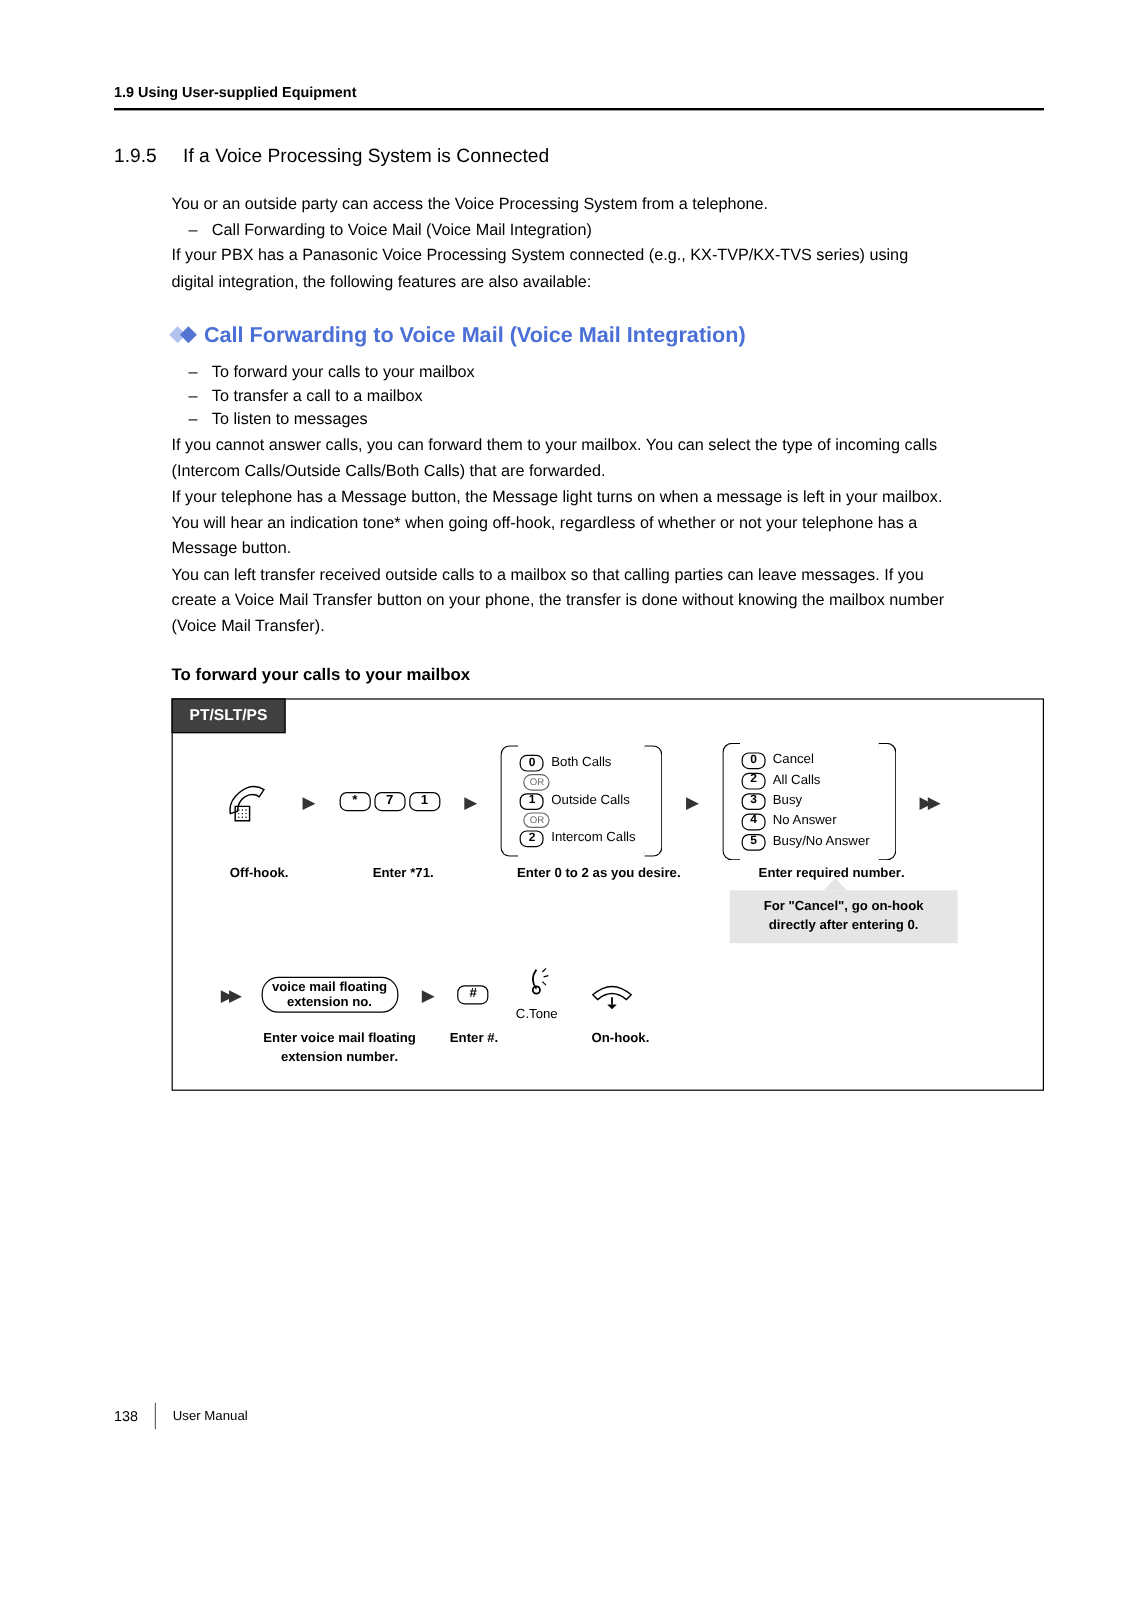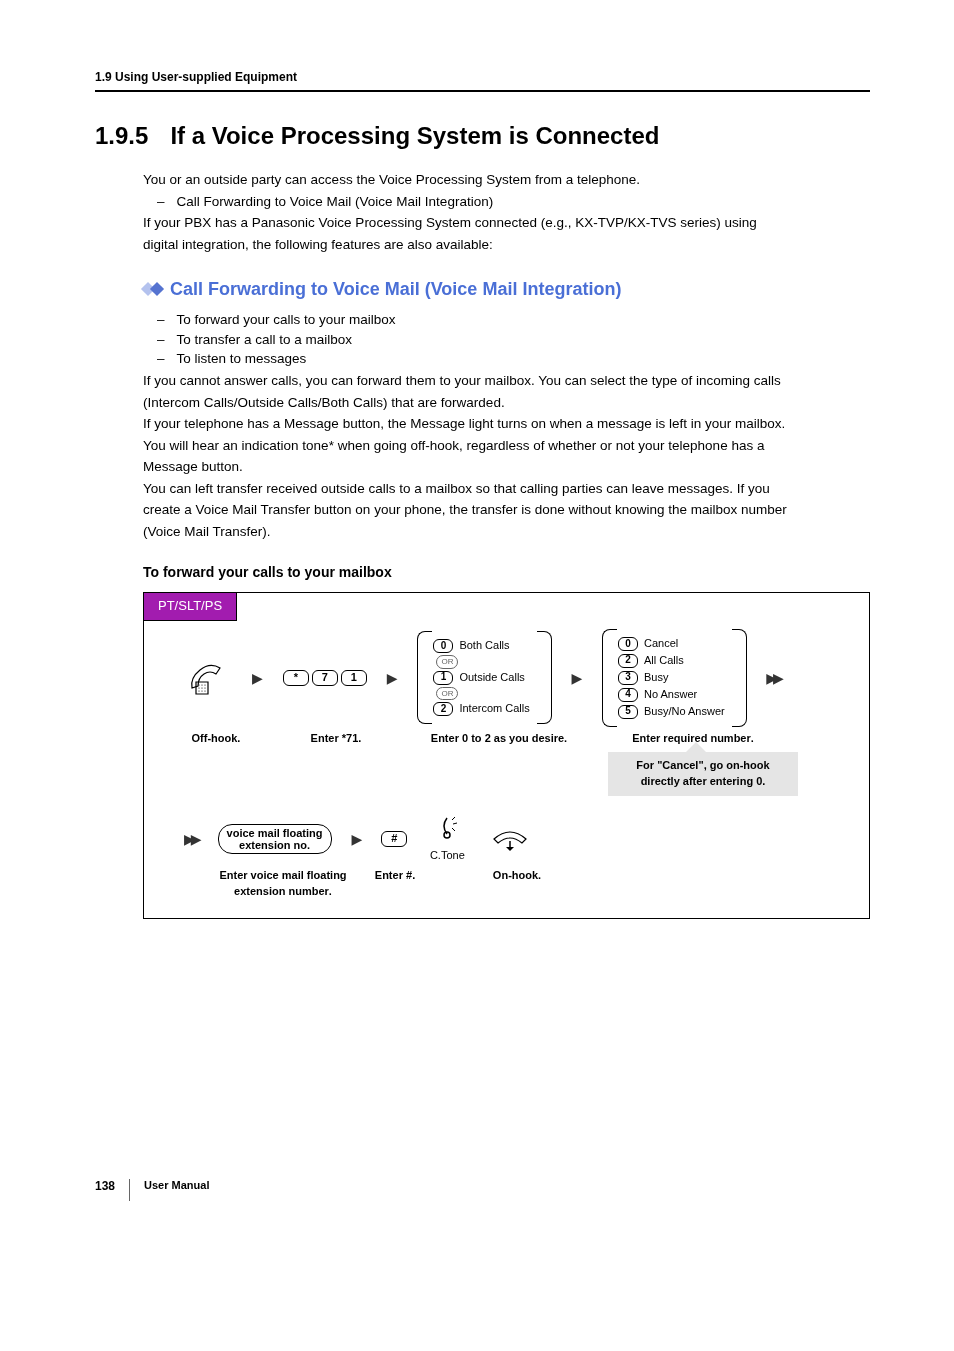--- a/index.html
+++ b/index.html
@@ -15,22 +15,22 @@
     box-sizing: border-box;
   }
   .header-small {
     font-size: 12px;
     font-weight: bold;
     padding-bottom: 6px;
     border-bottom: 2px solid #000;
     margin-bottom: 30px;
   }
   h1.section-title {
-    font-size: 24px;
-    font-weight: bold;
+    font-size: 16px;
+    font-weight: normal;
     margin: 0 0 20px 0;
     display: flex;
     gap: 22px;
     align-items: baseline;
   }
   .body-block {
     margin-left: 48px;
     font-size: 13.5px;
     line-height: 1.45;
   }
@@ -73,23 +73,23 @@
   .diagram-wrap {
     border: 1px solid #000;
     position: relative;
     padding-top: 26px;
     padding-bottom: 18px;
   }
   .diagram-tab {
     position: absolute;
     top: -1px;
     left: -1px;
-    background: #a21caf;
+    background: #404040;
     color: #fff;
-    font-weight: normal;
+    font-weight: bold;
     font-size: 13px;
     padding: 4px 14px;
     border: 1px solid #000;
   }
   .flow-row {
     display: flex;
     align-items: center;
     padding: 10px 20px 4px 36px;
     gap: 8px;
   }
@@ -180,23 +180,22 @@
     left: 78px;
     border-left: 10px solid transparent;
     border-right: 10px solid transparent;
     border-bottom: 10px solid #e5e5e5;
   }
   .footer {
     position: relative;
     margin-top: 260px;
     font-size: 11px;
     display: flex;
-    align-items: flex-start;
+    align-items: center;
     gap: 14px;
-    font-weight: bold;
   }
   .footer .pg { font-size: 12px; }
   .footer .divider { border-left: 1px solid #666; height: 22px; }
   
   svg { display: block; }
   .phone-svg { width: 48px; height: 40px; }
   .tone-svg { width: 28px; height: 28px; }
   .onhook-svg { width: 40px; height: 24px; }
 </style>
 </head>

